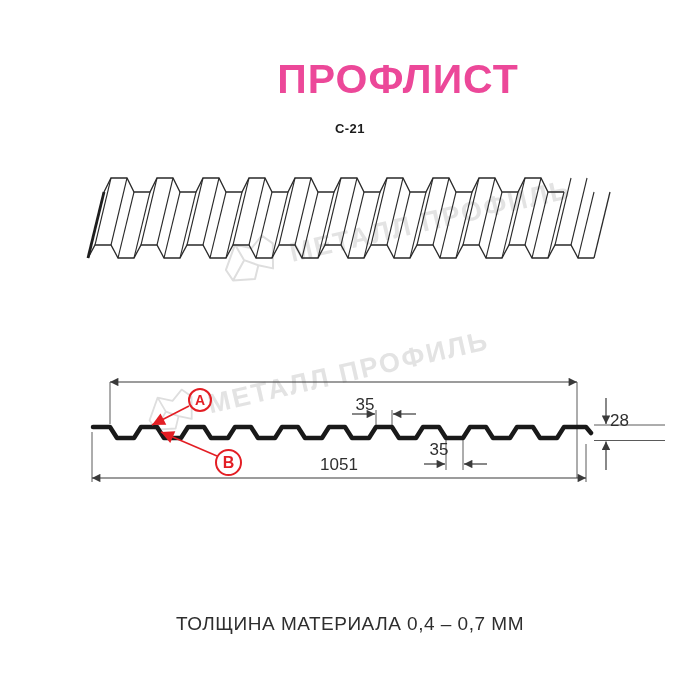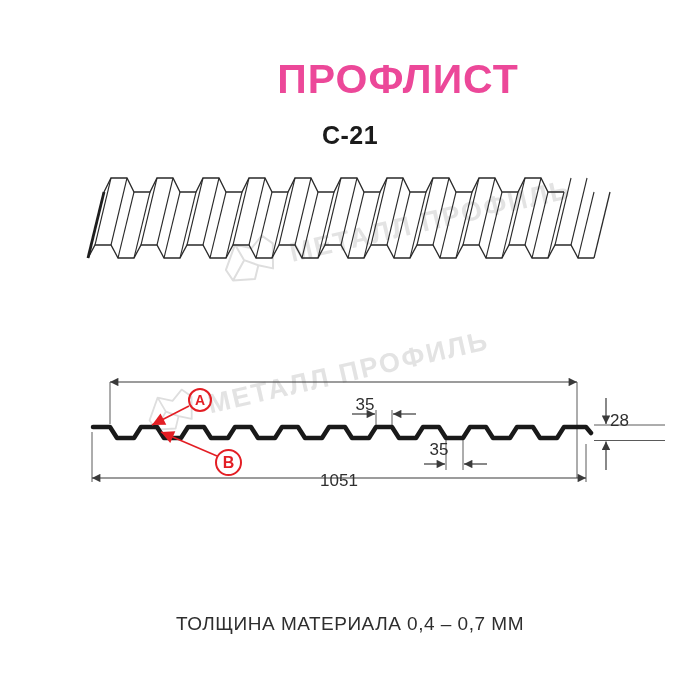--- a/index.html
+++ b/index.html
@@ -7,21 +7,21 @@
     position:relative;width:700px;height:700px;background:#ffffff;overflow:hidden;
     font-family:"Liberation Sans",sans-serif;
   }
   .abs{position:absolute;}
   #page-title{
     top:56px;left:0;width:700px;text-align:center;
     font-size:41px;font-weight:bold;color:#ec4899;letter-spacing:1px;z-index:3;margin-left:48px;
   }
   #page-subtitle{
     top:121px;left:0;width:700px;text-align:center;
-    font-size:25px;font-weight:bold;color:#1b1b1b;letter-spacing:0.5px;z-index:3;
+    font-size:13px;font-weight:bold;color:#1b1b1b;letter-spacing:0.5px;z-index:3;
   }
   .watermark{
     display:flex;align-items:center;gap:12px;z-index:0;
     transform:rotate(-13deg);transform-origin:left center;
   }
   .watermark .wm-text{
     font-size:27px;font-weight:bold;letter-spacing:2px;color:#e3e3e3;white-space:nowrap;
   }
   #watermark-1{left:222px;top:243px;}
   #watermark-2{left:146px;top:396px;}
@@ -137,21 +137,21 @@
              l7 11 h17 l7 -11 h16  l7 11 h17 l7 -11 h16  l7 11 h17 l7 -11 h16
              l7 11 h17 l7 -11 h16  H586 l5 6" fill="none" stroke="#191919" stroke-width="4.5" stroke-linejoin="round" stroke-linecap="round"></path>
 
     <line x1="189" y1="36" x2="152" y2="55" stroke="#e31e24" stroke-width="1.6" marker-end="url(#mRed)"></line>
     <line x1="217" y1="86" x2="161" y2="62" stroke="#e31e24" stroke-width="1.6" marker-end="url(#mRed)"></line>
   </svg>
 
   <span class="dim-label ctr" style="left:350px;top:395px;width:30px;">35</span>
   <span class="dim-label" style="left:610px;top:411px;">28</span>
   <span class="dim-label ctr" style="left:424px;top:440px;width:30px;">35</span>
-  <span class="dim-label ctr" style="left:289px;top:471px;width:100px;">1051</span>
+  <span class="dim-label ctr" style="left:289px;top:455px;width:100px;">1051</span>
 
   <div id="label-a-badge" class="badge">
     <span>A</span>
   </div>
   <div id="label-b-badge" class="badge">
     <span>B</span>
   </div>
 
   <div id="caption" class="abs">ТОЛЩИНА МАТЕРИАЛА 0,4 – 0,7 ММ</div>
 

